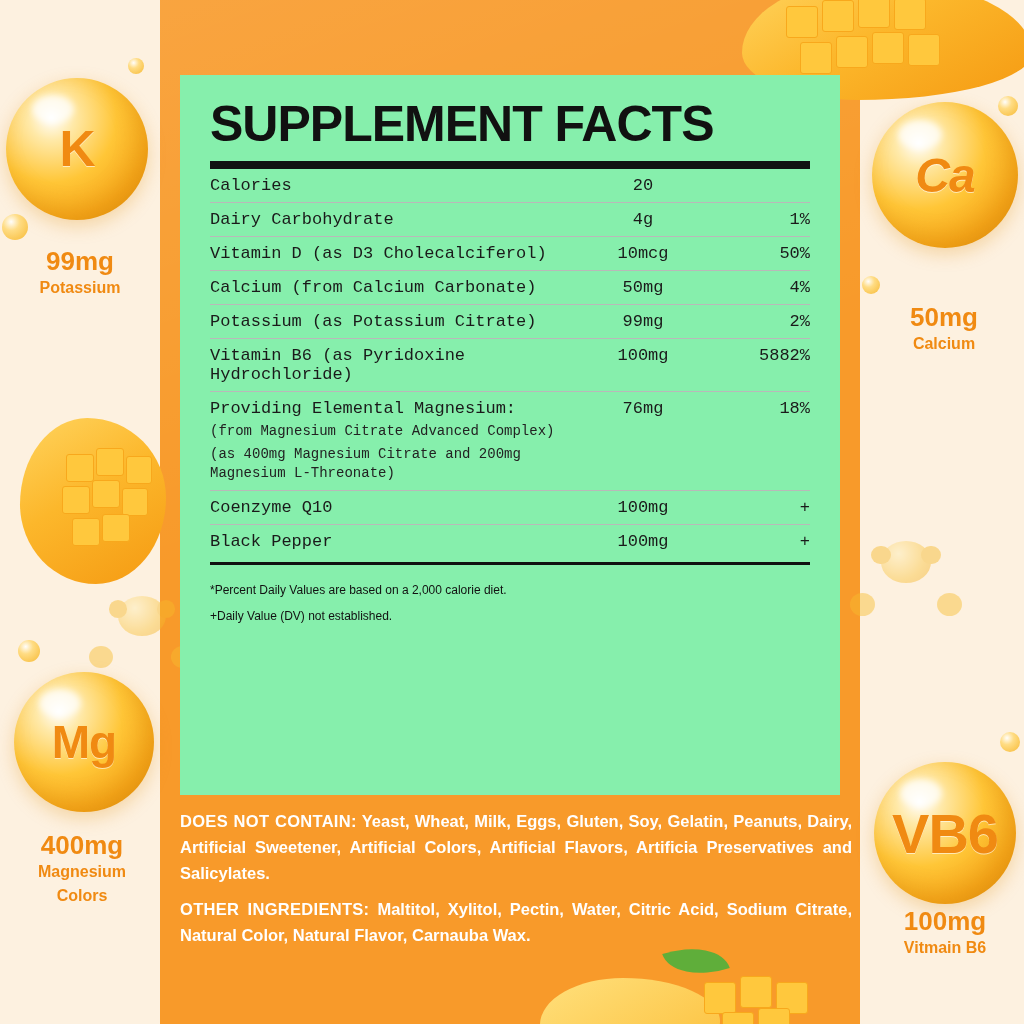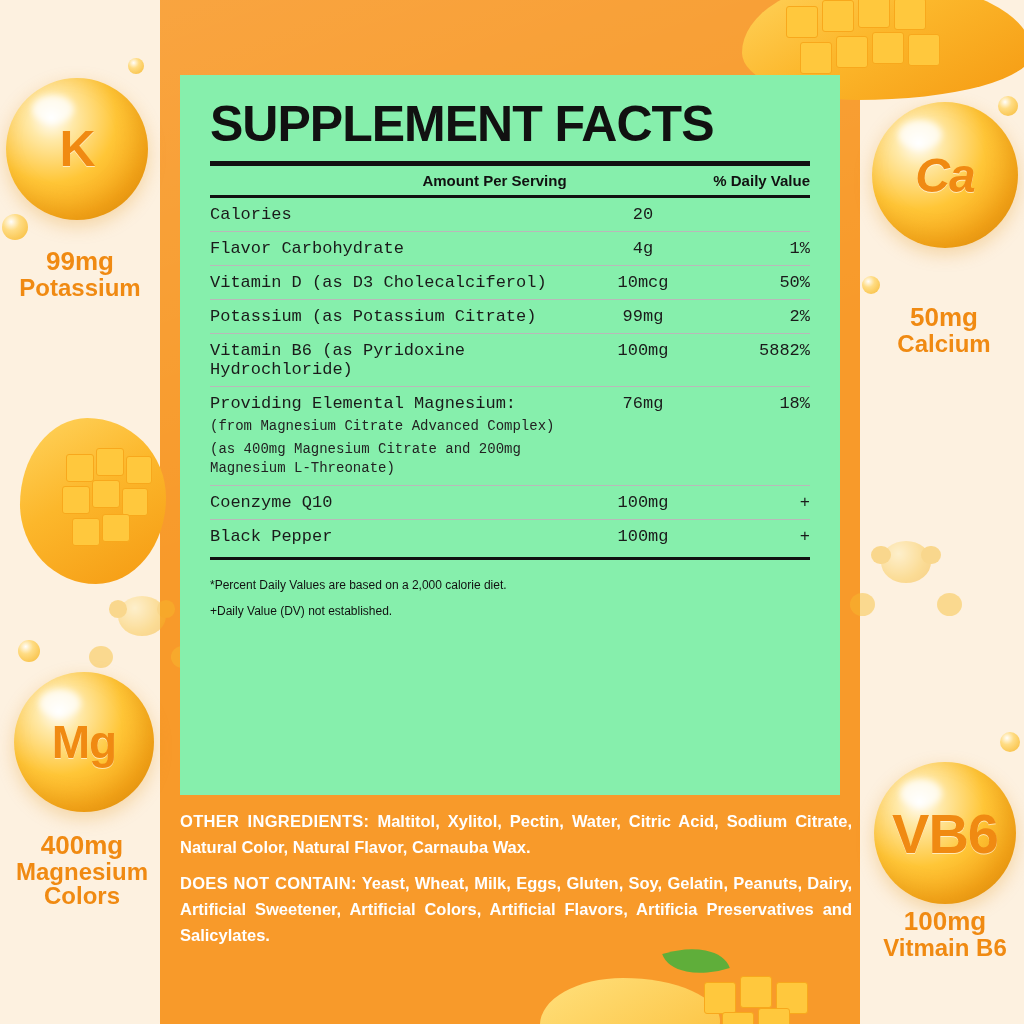--- a/index.html
+++ b/index.html
@@ -36,21 +36,21 @@
   .orb:after{
     content:"";position:absolute;left:18%;top:12%;width:30%;height:20%;
     border-radius:50%;background:rgba(255,255,255,0.75);filter:blur(3px);
   }
   .bubble{position:absolute;border-radius:50%;
     background:radial-gradient(circle at 35% 30%, #ffffff 0%, #ffda7a 35%, #f6b321 100%);
     opacity:.9;}
 
   .side-label{position:absolute;text-align:center;color:#f08a12;font-weight:bold;}
   .side-label .big{display:block;font-size:26px;line-height:30px;}
-  .side-label .small{display:block;font-size:24px;line-height:24px;}
+  .side-label .small{display:block;font-size:16px;line-height:24px;}
 
   
   .mango{position:absolute;}
   .mango .flesh{
     position:absolute;inset:0;border-radius:46% 54% 48% 52%/52% 48% 52% 48%;
     background:linear-gradient(150deg,#ffd45e 0%,#fcb72b 45%,#f59a12 100%);
   }
   .mango .cube{position:absolute;background:#ffc83d;border:1px solid #f8a81c;border-radius:3px;}
   .gummy{position:absolute;opacity:.45;}
   .gummy .body{position:absolute;inset:0;border-radius:46% 46% 42% 42%/40% 40% 56% 56%;
@@ -206,48 +206,44 @@
     <div class="cube" style="left:58px;top:40px;width:30px;height:30px;"></div>
   </div>
 
   <div class="card">
     <div class="card-inner">
       <h1 class="title">SUPPLEMENT FACTS</h1>
 
 
       <div class="rule-thick"></div>
 
-      <table class="facts">
-        <thead>
-          <tr>
-            <th class="blank"></th>
-            <th style="padding-right:26px;">Amount Per Serving</th>
-            <th>% Daily Value</th>
-          </tr>
-        </thead>
-      </table>
 
       <div class="rule-med"></div>
 
       <table class="facts">
         <tbody>
           <tr class="first">
             <td class="name">Calories</td>
             <td class="amt">20</td>
             <td class="dv"></td>
           </tr>
           <tr>
-            <td class="name">Flavor Carbohydrate</td>
+            <td class="name">Dairy Carbohydrate</td>
             <td class="amt">4g</td>
             <td class="dv">1%</td>
           </tr>
           <tr>
             <td class="name">Vitamin D (as D3 Cholecalciferol)</td>
             <td class="amt">10mcg</td>
             <td class="dv">50%</td>
+          </tr>
+          <tr>
+            <td class="name">Calcium (from Calcium Carbonate)</td>
+            <td class="amt">50mg</td>
+            <td class="dv">4%</td>
           </tr>
           <tr>
             <td class="name">Potassium (as Potassium Citrate)</td>
             <td class="amt">99mg</td>
             <td class="dv">2%</td>
           </tr>
           <tr>
             <td class="name">Vitamin B6 (as Pyridoxine Hydrochloride)</td>
             <td class="amt">100mg</td>
             <td class="dv">5882%</td>
@@ -278,20 +274,20 @@
 
       <div class="footnotes">
         <div>*Percent Daily Values are based on a 2,000 calorie diet.</div>
         <div>+Daily Value (DV) not established.</div>
       </div>
     </div>
   </div>
 
   <div class="bottom-text">
     <p>
+      <span class="lead">DOES NOT CONTAIN:</span><span> Yeast, Wheat, Milk, Eggs, Gluten, Soy, Gelatin, Peanuts, Dairy, Artificial Sweetener, Artificial Colors, Artificial Flavors, Artificia Preservatives and Salicylates.</span>
+    </p>
+    <p>
       <span class="lead">OTHER INGREDIENTS:</span><span> Maltitol, Xylitol, Pectin, Water, Citric Acid, Sodium Citrate, Natural Color, Natural Flavor, Carnauba Wax.</span>
     </p>
-    <p>
-      <span class="lead">DOES NOT CONTAIN:</span><span> Yeast, Wheat, Milk, Eggs, Gluten, Soy, Gelatin, Peanuts, Dairy, Artificial Sweetener, Artificial Colors, Artificial Flavors, Artificia Preservatives and Salicylates.</span>
-    </p>
   </div>
 
 </div>
 
 </body></html>

